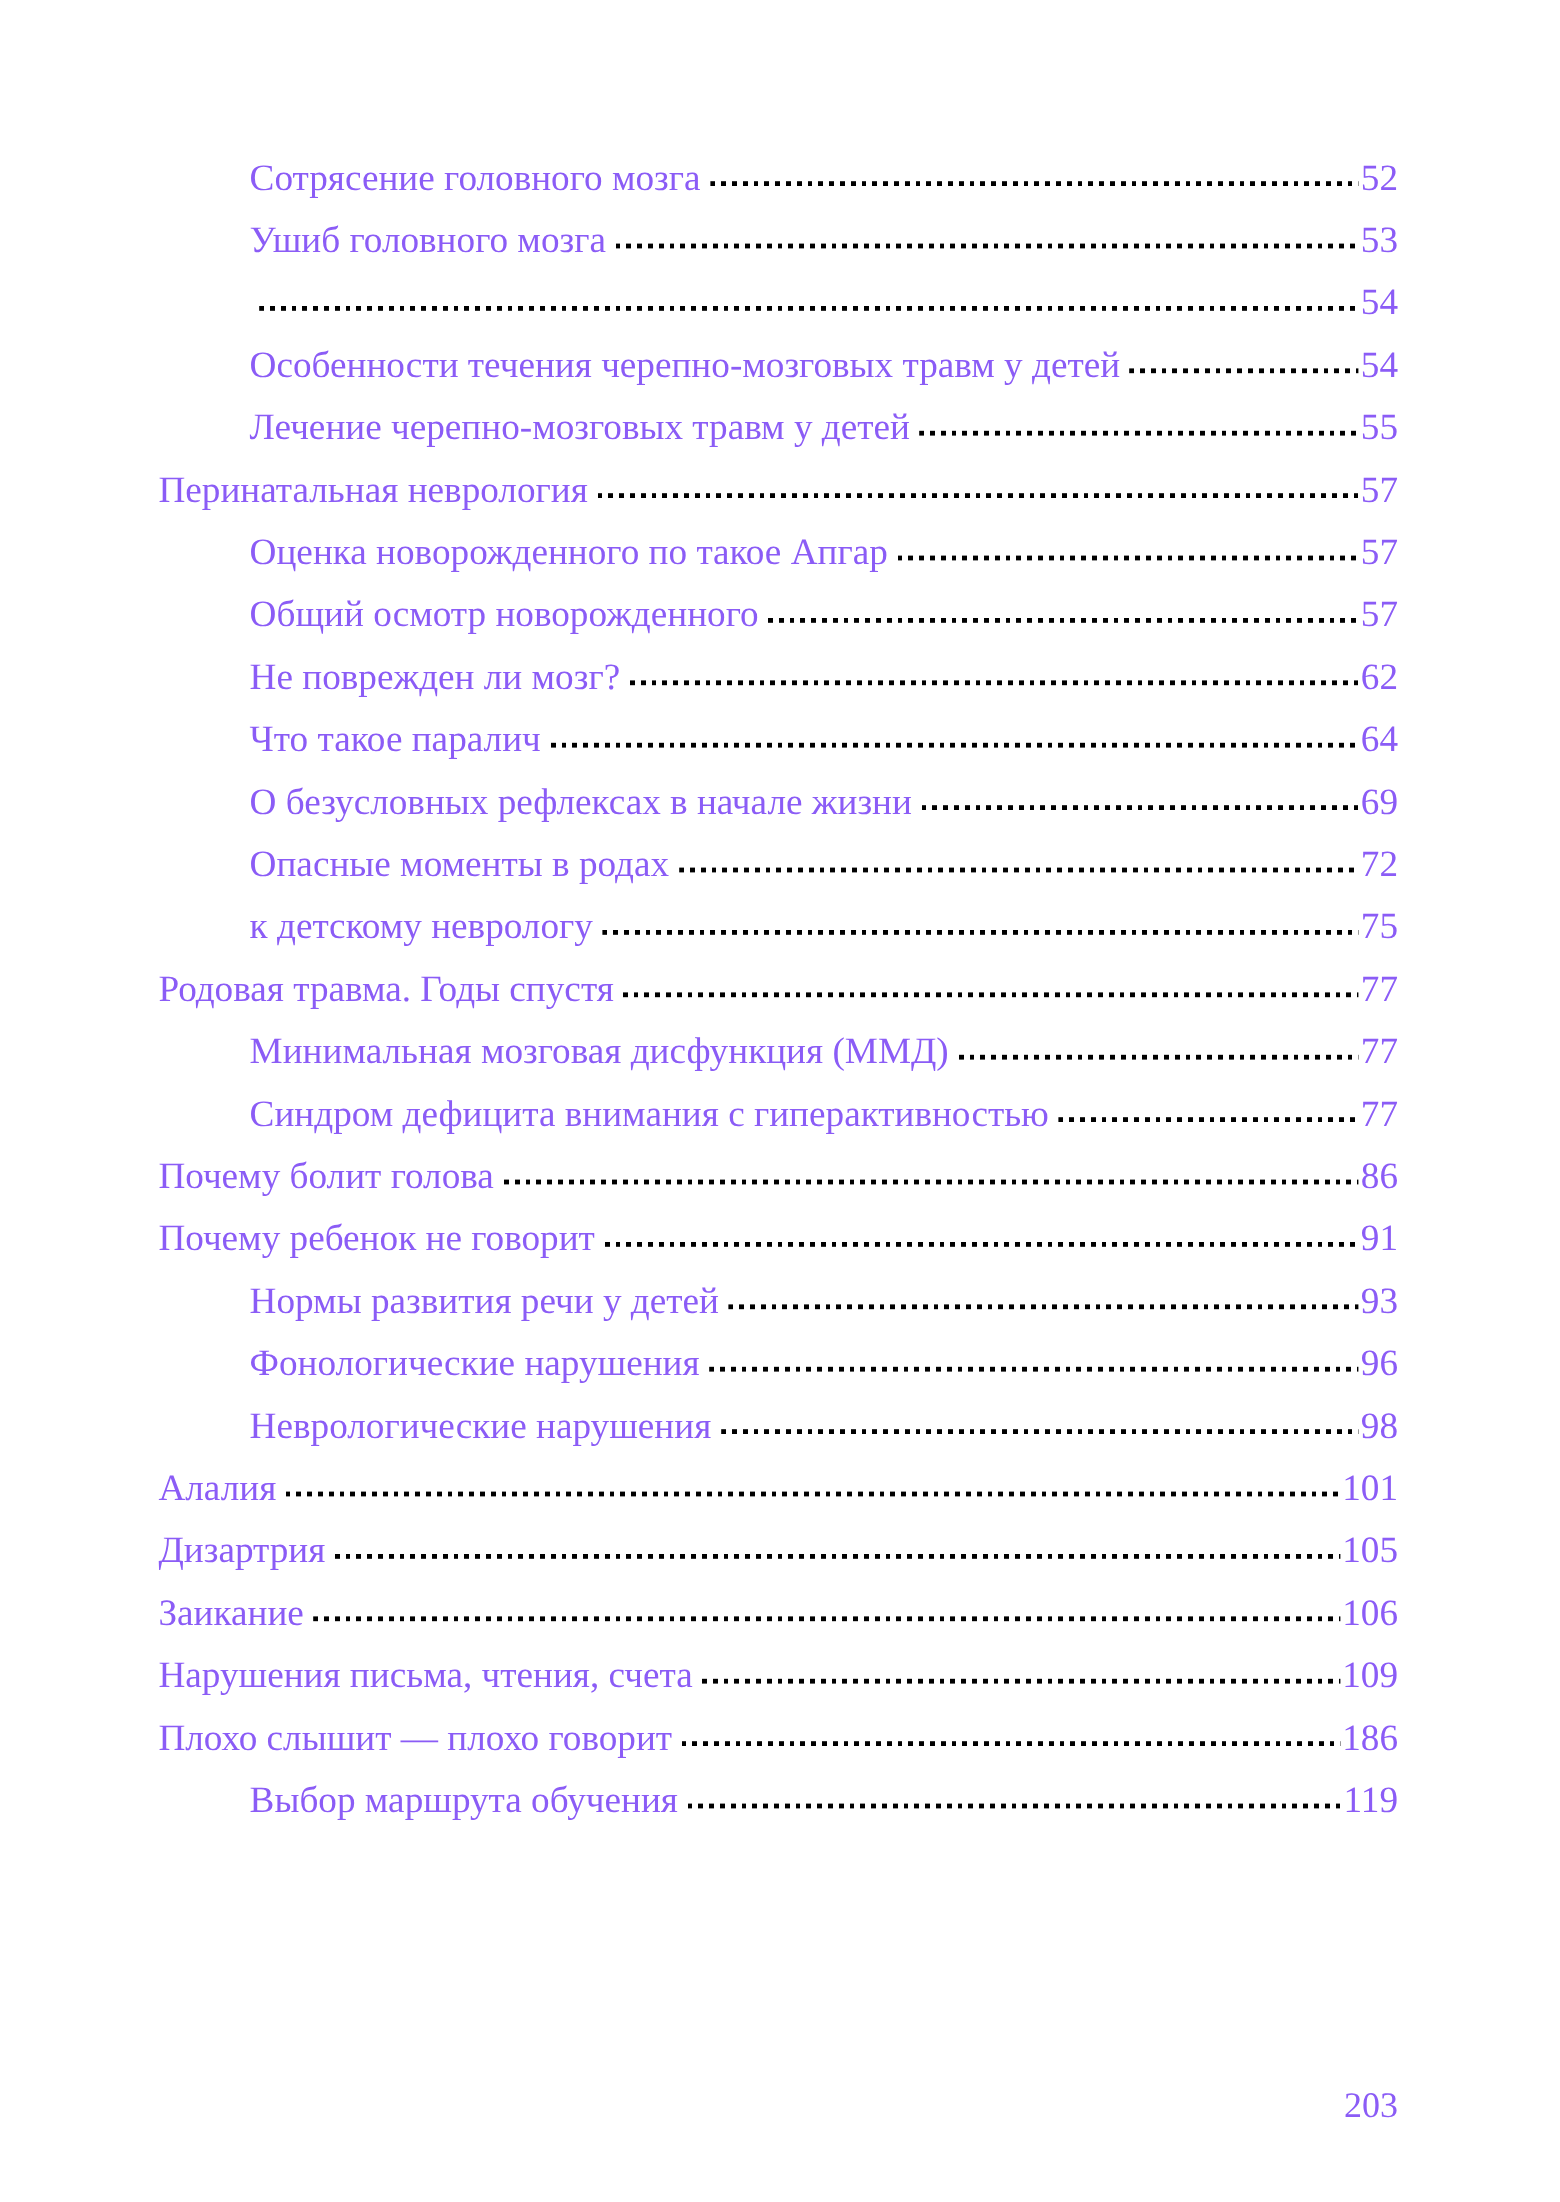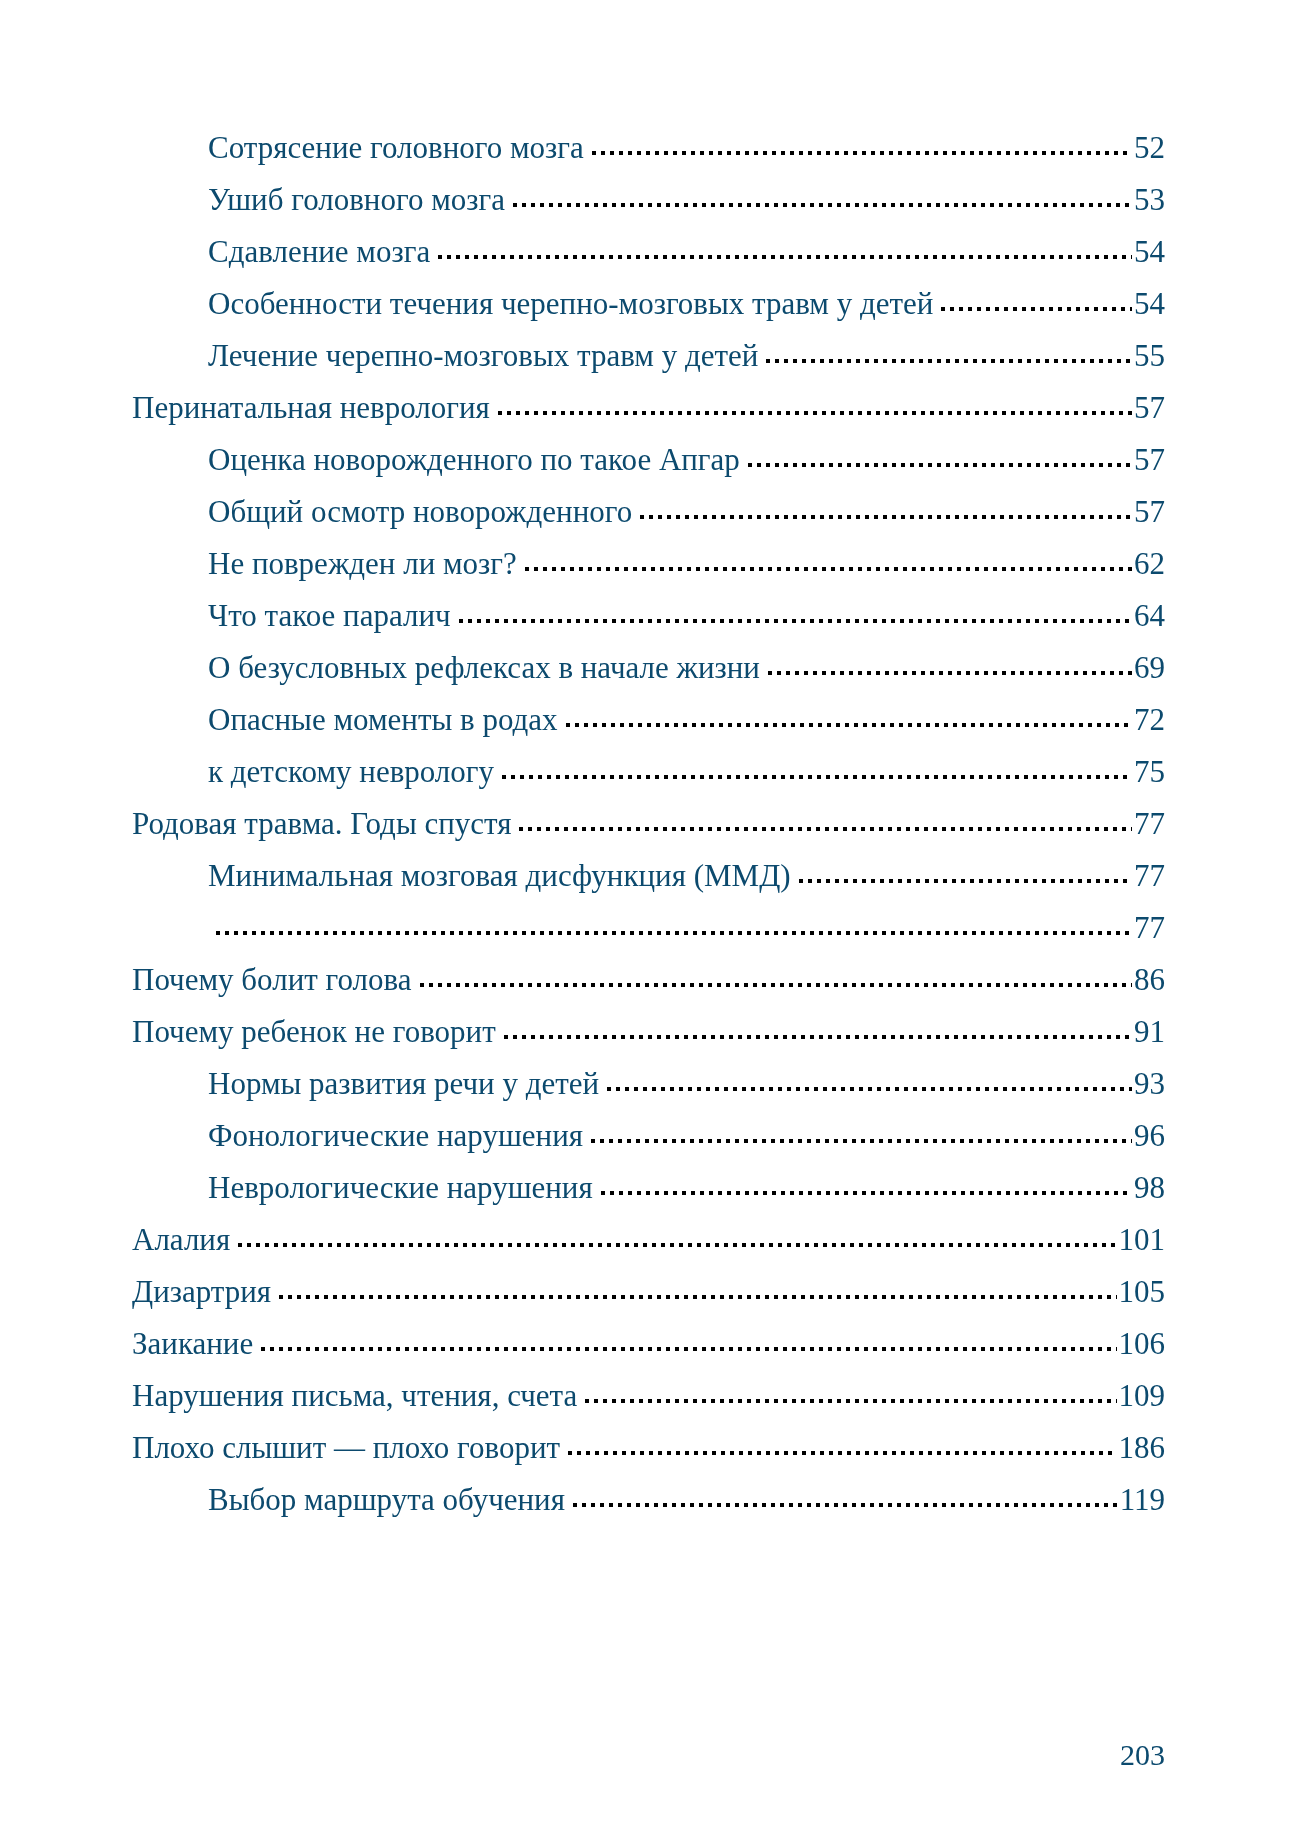--- a/index.html
+++ b/index.html
@@ -5,21 +5,21 @@
   html, body {
     margin: 0;
     padding: 0;
     background: #ffffff;
   }
   .page {
     position: relative;
     width: 1300px;
     height: 1835px;
     background: #ffffff;
-    color: #0c4a6e;
+    color: #8b5cf6;
     font-family: "Liberation Serif", "DejaVu Serif", serif;
     overflow: hidden;
   }
   .toc {
     position: absolute;
     left: 132px;
     top: 122px;
     width: 1033px;
   }
   .toc-row {
@@ -63,21 +63,20 @@
     <span class="toc-title">Сотрясение головного мозга</span>
     <span class="toc-leader"></span>
     <span class="toc-page">52</span>
   </div>
       <div class="toc-row level-2">
     <span class="toc-title">Ушиб головного мозга</span>
     <span class="toc-leader"></span>
     <span class="toc-page">53</span>
   </div>
       <div class="toc-row level-2">
-    <span class="toc-title">Сдавление мозга</span>
     <span class="toc-leader"></span>
     <span class="toc-page">54</span>
   </div>
       <div class="toc-row level-2">
     <span class="toc-title">Особенности течения черепно-мозговых травм у детей</span>
     <span class="toc-leader"></span>
     <span class="toc-page">54</span>
   </div>
       <div class="toc-row level-2">
     <span class="toc-title">Лечение черепно-мозговых травм у детей</span>
@@ -128,20 +127,21 @@
     <span class="toc-title">Родовая травма. Годы спустя</span>
     <span class="toc-leader"></span>
     <span class="toc-page">77</span>
   </div>
       <div class="toc-row level-2">
     <span class="toc-title">Минимальная мозговая дисфункция (ММД)</span>
     <span class="toc-leader"></span>
     <span class="toc-page">77</span>
   </div>
       <div class="toc-row level-2">
+    <span class="toc-title">Синдром дефицита внимания с гиперактивностью</span>
     <span class="toc-leader"></span>
     <span class="toc-page">77</span>
   </div>
       <div class="toc-row level-1">
     <span class="toc-title">Почему болит голова</span>
     <span class="toc-leader"></span>
     <span class="toc-page">86</span>
   </div>
       <div class="toc-row level-1">
     <span class="toc-title">Почему ребенок не говорит</span>

